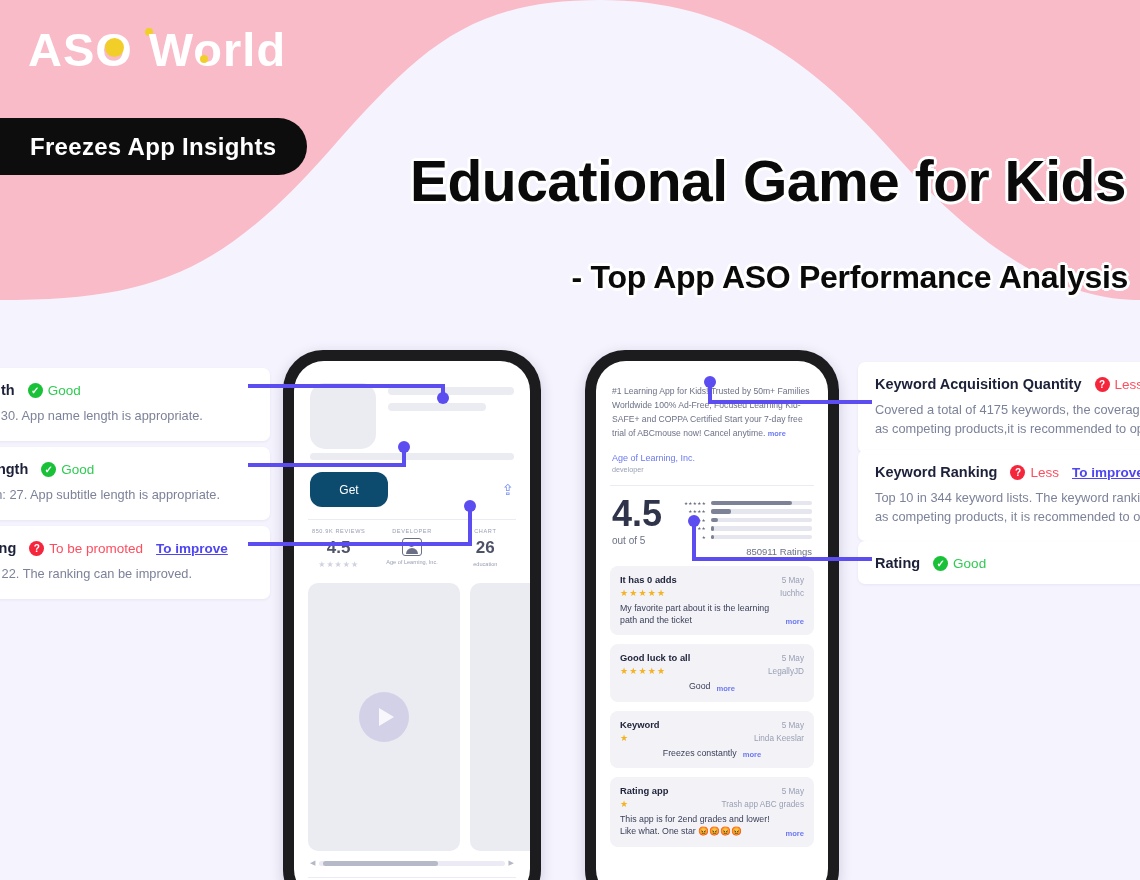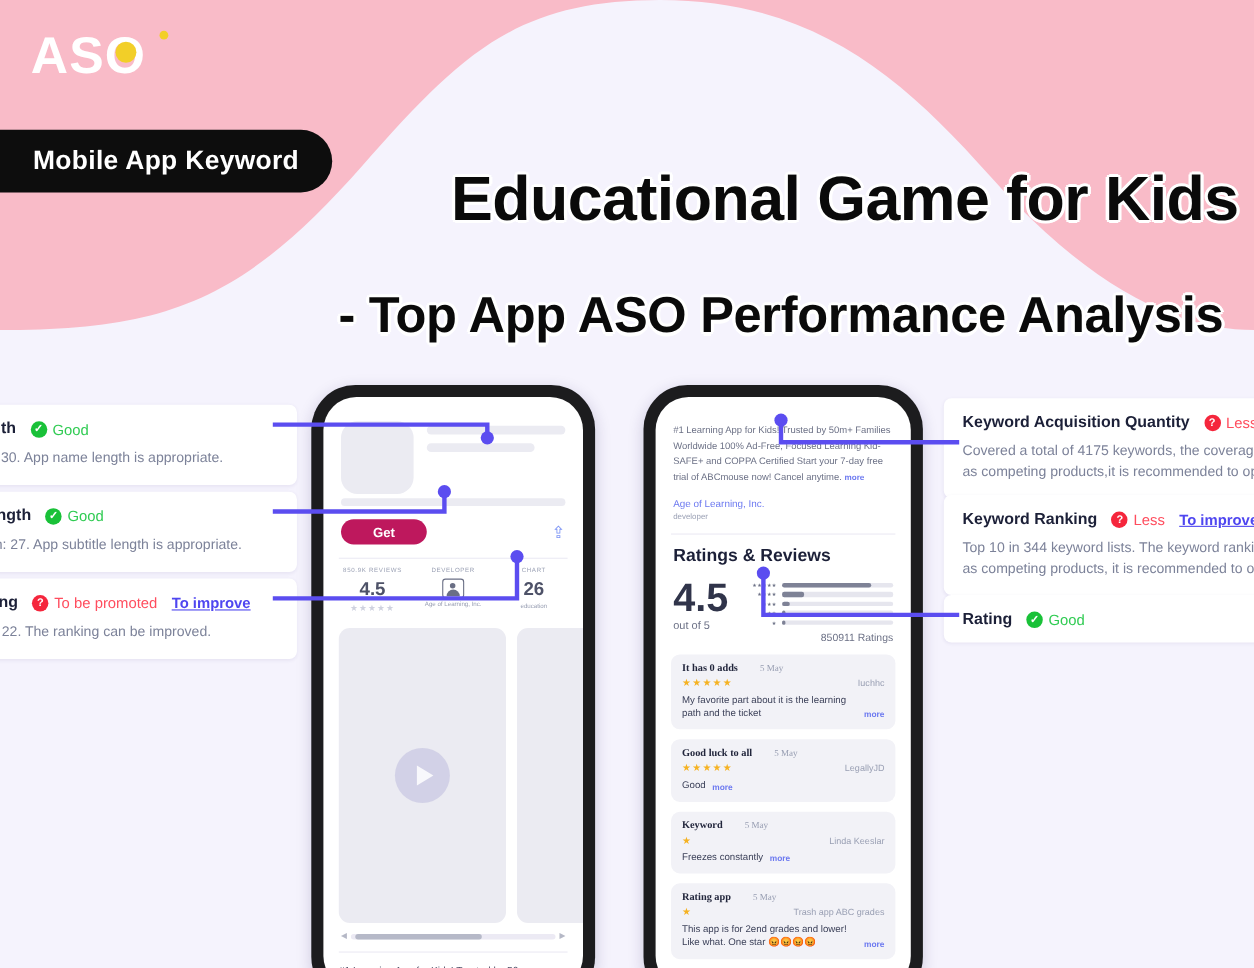--- a/index.html
+++ b/index.html
@@ -54,21 +54,21 @@
   .hero-title {
     position: absolute; z-index: 9;
     font-weight: bold; color: #0a0a0a;
     white-space: nowrap;
     text-shadow:
       2px 0 0 #fff, -2px 0 0 #fff, 0 2px 0 #fff, 0 -2px 0 #fff,
       2px 2px 0 #fff, -2px 2px 0 #fff, 2px -2px 0 #fff, -2px -2px 0 #fff,
       3px 0 0 #fff, -3px 0 0 #fff, 0 3px 0 #fff, 0 -3px 0 #fff;
   }
   #title-main { right: 14px; top: 148px; font-size: 57px; letter-spacing: -0.5px; }
-  #title-sub  { right: 28px; top: 259px; font-size: 46px; letter-spacing: -0.3px; }
+  #title-sub  { right: 12px; top: 259px; font-size: 32px; letter-spacing: -0.3px; }
 
   
   .card {
     position: absolute; background: #ffffff;
     border-radius: 7px;
     padding: 14px 17px 15px 17px;
     box-shadow: 0 1px 3px rgba(70,60,130,.07);
   }
   .card-head {
     display: flex; align-items: center; gap: 13px;
@@ -126,23 +126,23 @@
   
   .pl-top { padding: 22px 16px 0 16px; display: flex; gap: 12px; }
   .pl-icon { width: 66px; height: 66px; border-radius: 15px; background: #ebebf2; flex: none; }
   .pl-lines { flex: 1; padding-top: 4px; }
   .skel { background: #ebebf2; border-radius: 4px; height: 8px; margin-bottom: 8px; }
   .pl-getrow {
     display: flex; align-items: center; justify-content: space-between;
     padding: 4px 16px 0 16px; margin-top: 2px;
   }
   .pl-get {
-    width: 78px; height: 23px; border-radius: 12px;
-    background: #be185d; color: #ffffff;
-    font-size: 12px; font-weight: bold;
+    width: 78px; height: 35px; border-radius: 12px;
+    background: #0c4a6e; color: #ffffff;
+    font-size: 12px; font-weight: normal;
     display: flex; align-items: center; justify-content: center;
   }
   .pl-share { color: #7b93f5; font-size: 15px; }
   .pl-divider { height: 1px; background: #eceaf4; margin: 12px 14px 0 14px; }
   .pl-stats { display: flex; padding: 8px 8px 10px 8px; }
   .pl-stat { flex: 1; text-align: center; }
   .pl-stat-label {
     font-size: 5.6px; color: #9aa0b4; letter-spacing: .6px;
     text-transform: uppercase; margin-bottom: 4px;
   }
@@ -203,27 +203,27 @@
   .pr-hist-row { display: flex; align-items: center; gap: 5px; margin-bottom: 3.5px; }
   .pr-hist-stars { font-size: 4.6px; color: #6c7186; letter-spacing: .3px; width: 30px; text-align: right; flex: none; }
   .pr-hist-track { flex: 1; height: 4.5px; border-radius: 2px; background: #e6e6ee; position: relative; }
   .pr-hist-fill { position: absolute; left: 0; top: 0; height: 4.5px; border-radius: 2px; background: #7e8296; }
   .pr-hist-count { text-align: right; font-size: 9.5px; color: #6c7186; margin-top: 6px; }
 
   .review {
     margin: 9px 14px 0 14px; background: #f2f2f7;
     border-radius: 8px; padding: 8px 10px 9px 10px;
   }
-  .rv-row1 { display: flex; align-items: baseline; font-family: Liberation Serif, serif; }
+  .rv-row1 { display: flex; justify-content: space-between; align-items: baseline; }
   .rv-title { font-size: 9.4px; font-weight: bold; color: #22263c; }
   .rv-date { font-size: 8.2px; color: #9aa0b4; flex: none; margin-left: 20px; }
   .rv-row2 { display: flex; justify-content: space-between; align-items: baseline; margin-top: 3px; }
   .rv-stars { font-size: 9px; color: #f5b222; letter-spacing: 1.2px; }
   .rv-user { font-size: 8.2px; color: #9aa0b4; }
-  .rv-row3 { display: flex; justify-content: flex-start; align-items: flex-end; margin-top: 4px; gap: 6px; }
+  .rv-row3 { display: flex; justify-content: center; align-items: flex-end; margin-top: 4px; gap: 6px; }
   .rv-body { font-size: 8.8px; color: #3c4159; line-height: 1.4; }
   .rv-more { font-size: 7.6px; font-weight: bold; color: #6c79f0; flex: none; }
 </style>
 </head>
 <body>
 
 <div id="hero">
   <div id="hero-bg"></div>
   <svg id="hero-wave" viewBox="0 0 1140 330" preserveAspectRatio="none">
     <path d="M0,330 L0,300 C150,300 220,275 330,150 C420,48 470,0 600,0
@@ -231,24 +231,28 @@
   </svg>
   <div id="hero-bottom-fill"></div>
 </div>
 
 <div id="logo">
   <span class="lg-part">
     <span>AS</span><span style="position:relative;"><span>O</span><span class="dot-big" style="left:10px; top:15px;"></span></span>
     <span class="dot-small" style="left:117px; top:2px;"></span>
   </span>
   <span style="width:16px;"></span>
+  <span class="lg-part">
+    <span>World</span>
+    <span class="dot-small" style="left:51px; top:29px;"></span>
+  </span>
 </div>
 
 <div id="badge">
-  <span>Mobile App Keyword</span>
+  <span>Freezes App Insights</span>
 </div>
 
 <div class="hero-title" id="title-main">Educational Game for Kids</div>
 <div class="hero-title" id="title-sub">- Top App ASO Performance Analysis</div>
 
 <svg id="connectors">
   <g stroke="#5b4df0" stroke-width="4" fill="none">
 
     <path d="M248,386 L443,386 L443,398"></path>
 
@@ -406,21 +410,20 @@
       <span class="pr-more">more</span>
     </div>
 
     <div class="pr-dev">
       <div class="pr-dev-name">Age of Learning, Inc.</div>
       <div class="pr-dev-role">developer</div>
     </div>
 
     <div class="pr-divider"></div>
 
-    <div class="pr-h2">Ratings &amp; Reviews</div>
 
     <div class="pr-ratings">
       <div class="pr-score">
         <div class="pr-score-num">4.5</div>
         <div class="pr-score-out">out of 5</div>
       </div>
       <div class="pr-hist">
         <div id="hist-rows">
             <div class="pr-hist-row">
               <span class="pr-hist-stars">★★★★★</span>

